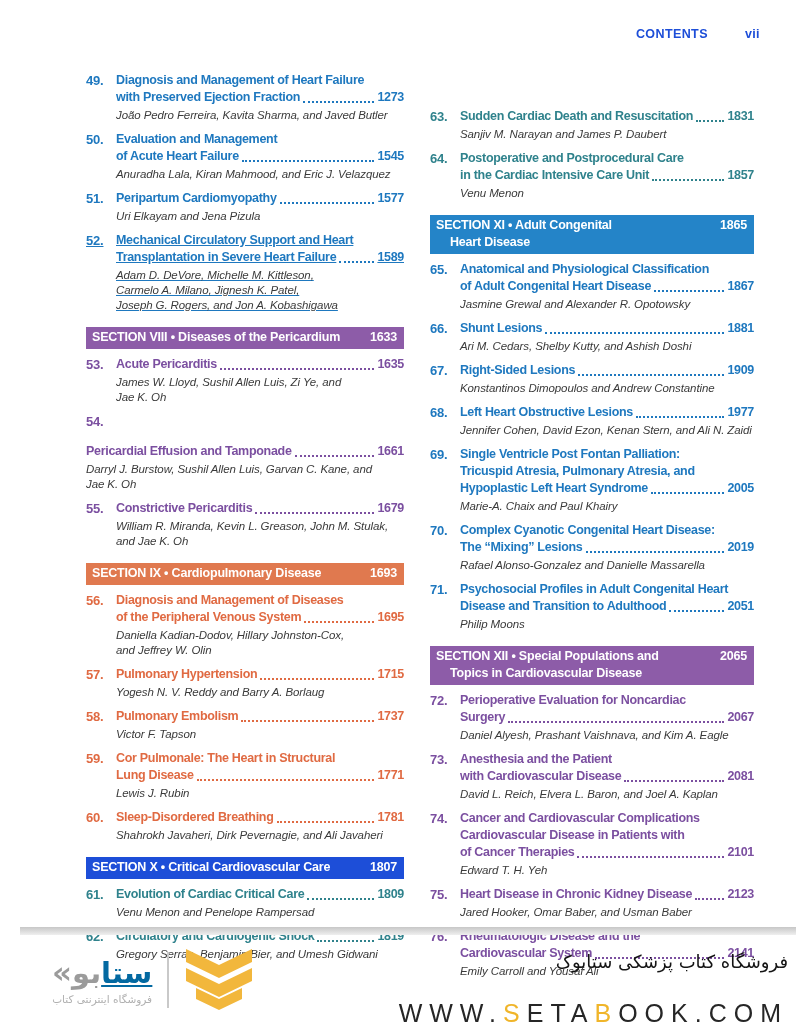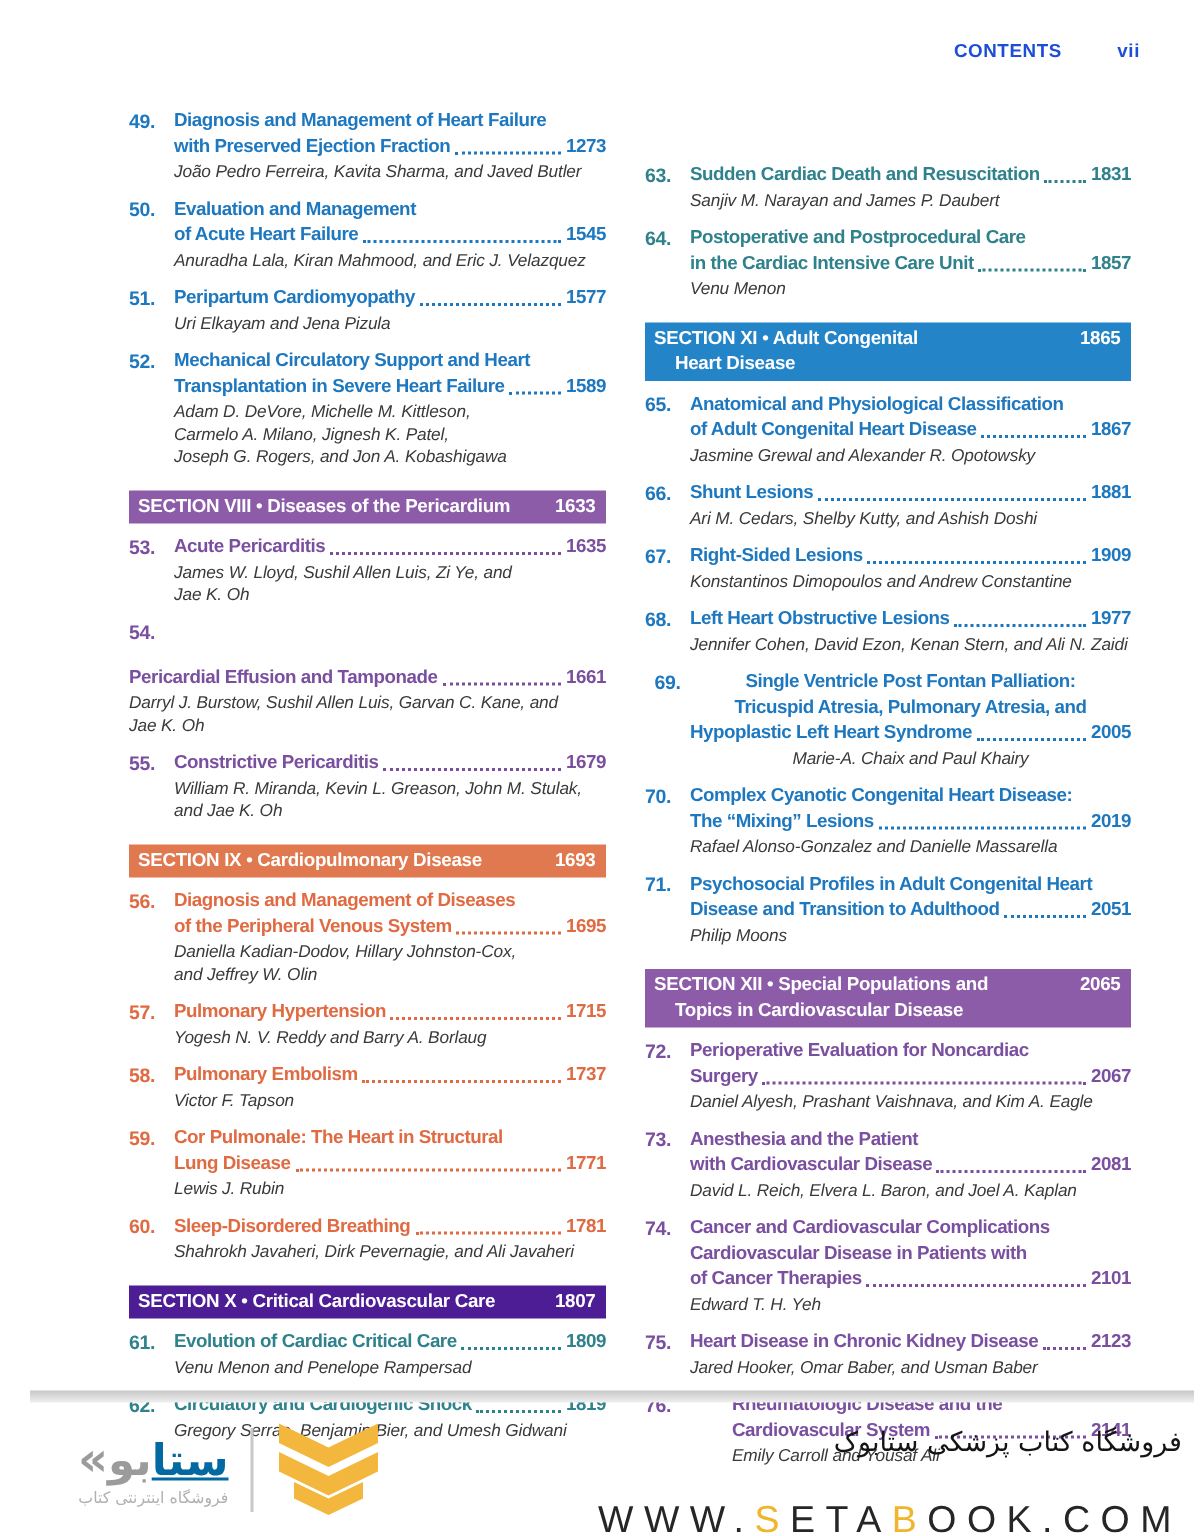--- a/index.html
+++ b/index.html
@@ -90,21 +90,21 @@
         <div class="title">
           <div class="tlast">
             <span class="ttext">Peripartum Cardiomyopathy</span>
             <span class="dots"></span>
             <span class="pg">1577</span>
           </div>
         </div>
         <div class="authors">Uri Elkayam and Jena Pizula</div>
       </div>
     </div>
-    <div class="entry" style="color: rgb(30, 120, 191);">
+    <div class="entry" style="color: rgb(30, 120, 191); text-decoration: underline;">
       <span class="num">52.</span>
       <div class="body">
         <div class="title">
           <div class="tline">Mechanical Circulatory Support and Heart</div>
           <div class="tlast">
             <span class="ttext">Transplantation in Severe Heart Failure</span>
             <span class="dots"></span>
             <span class="pg">1589</span>
           </div>
         </div>
@@ -228,21 +228,21 @@
         <div class="title">
           <div class="tlast">
             <span class="ttext">Sleep-Disordered Breathing</span>
             <span class="dots"></span>
             <span class="pg">1781</span>
           </div>
         </div>
         <div class="authors">Shahrokh Javaheri, Dirk Pevernagie, and Ali Javaheri</div>
       </div>
     </div>
-    <div class="secbar" style="background: #4c1d95;">
+    <div class="secbar" style="background: #1d4ed8;">
       <div>
         <div>SECTION X • Critical Cardiovascular Care</div>
       </div>
       <span class="secpg">1807</span>
     </div>
     <div class="entry" style="color: rgb(47, 130, 140);">
       <span class="num">61.</span>
       <div class="body">
         <div class="title">
           <div class="tlast">
@@ -349,21 +349,21 @@
         <div class="title">
           <div class="tlast">
             <span class="ttext">Left Heart Obstructive Lesions</span>
             <span class="dots"></span>
             <span class="pg">1977</span>
           </div>
         </div>
         <div class="authors">Jennifer Cohen, David Ezon, Kenan Stern, and Ali N. Zaidi</div>
       </div>
     </div>
-    <div class="entry" style="color: rgb(30, 120, 191); text-align: center;">
+    <div class="entry" style="color: rgb(30, 120, 191);">
       <span class="num">69.</span>
       <div class="body">
         <div class="title">
           <div class="tline">Single Ventricle Post Fontan Palliation:</div>
           <div class="tline">Tricuspid Atresia, Pulmonary Atresia, and</div>
           <div class="tlast">
             <span class="ttext">Hypoplastic Left Heart Syndrome</span>
             <span class="dots"></span>
             <span class="pg">2005</span>
           </div>
@@ -455,21 +455,21 @@
         <div class="title">
           <div class="tlast">
             <span class="ttext">Heart Disease in Chronic Kidney Disease</span>
             <span class="dots"></span>
             <span class="pg">2123</span>
           </div>
         </div>
         <div class="authors">Jared Hooker, Omar Baber, and Usman Baber</div>
       </div>
     </div>
-    <div class="entry" style="color: rgb(123, 79, 160); gap: 28px;">
+    <div class="entry" style="color: rgb(123, 79, 160);">
       <span class="num">76.</span>
       <div class="body">
         <div class="title">
           <div class="tline">Rheumatologic Disease and the</div>
           <div class="tlast">
             <span class="ttext">Cardiovascular System</span>
             <span class="dots"></span>
             <span class="pg">2141</span>
           </div>
         </div>

